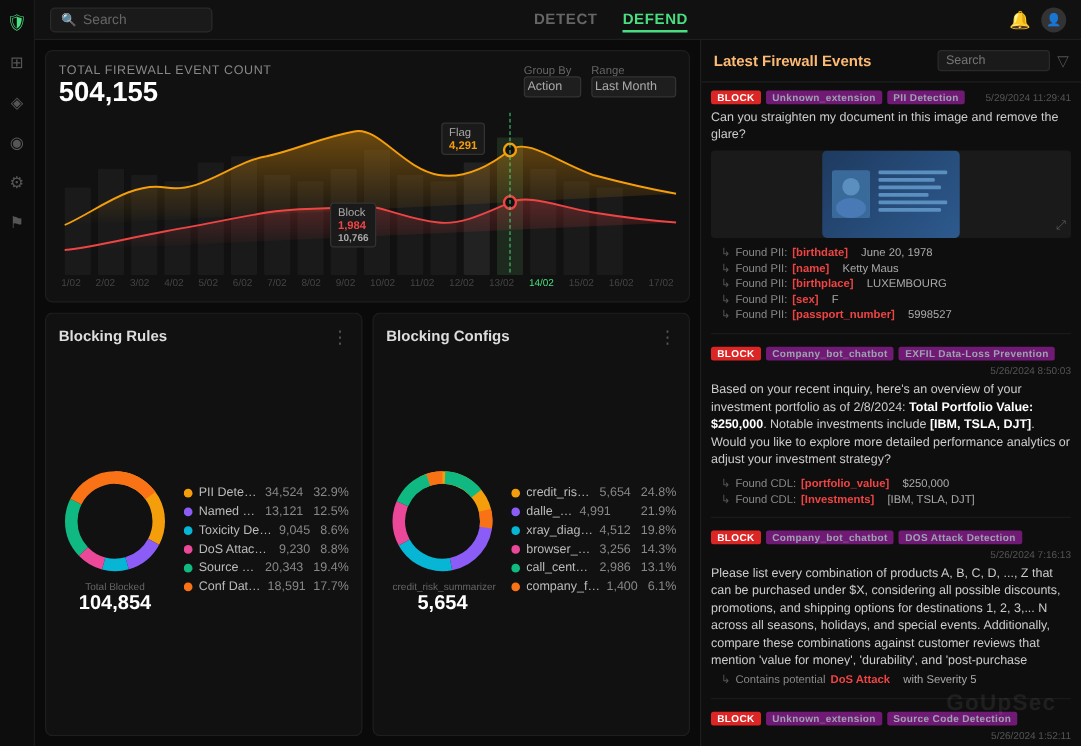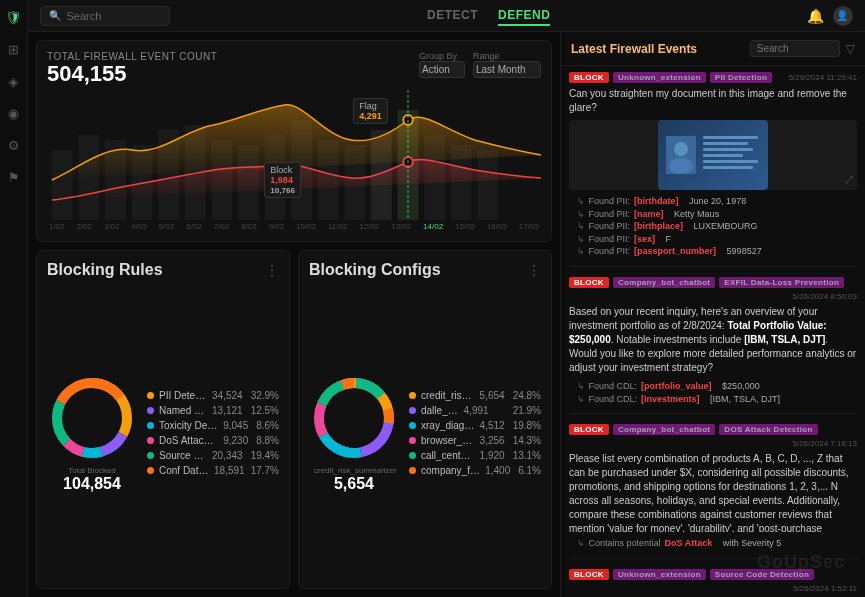--- a/index.html
+++ b/index.html
@@ -232,21 +232,21 @@
       display: flex;
       flex-direction: column;
     }
     .panel-header {
       display: flex;
       justify-content: space-between;
       align-items: center;
       margin-bottom: 8px;
     }
     .panel-title {
-      font-size: 16px;
+      font-size: 12px;
       font-weight: 600;
       color: #ddd;
     }
     .panel-menu {
       color: #555;
       cursor: pointer;
       font-size: 14px;
     }
 
     
@@ -721,21 +721,21 @@
               </div>
               <div class="rule-item">
                 <div class="rule-dot" style="background:#ec4899"></div>
                 <span class="rule-name">browser_extension</span>
                 <span class="rule-count">3,256</span>
                 <span class="rule-count" style="margin-left:3px;">14.3%</span>
               </div>
               <div class="rule-item">
                 <div class="rule-dot" style="background:#10b981"></div>
                 <span class="rule-name">call_center_transcriber</span>
-                <span class="rule-count">1,920</span>
+                <span class="rule-count">2,986</span>
                 <span class="rule-count" style="margin-left:3px;">13.1%</span>
               </div>
               <div class="rule-item">
                 <div class="rule-dot" style="background:#f97316"></div>
                 <span class="rule-name">company_faq_chatbot</span>
                 <span class="rule-count">1,400</span>
                 <span class="rule-count" style="margin-left:3px;">6.1%</span>
               </div>
             </div>
           </div>

